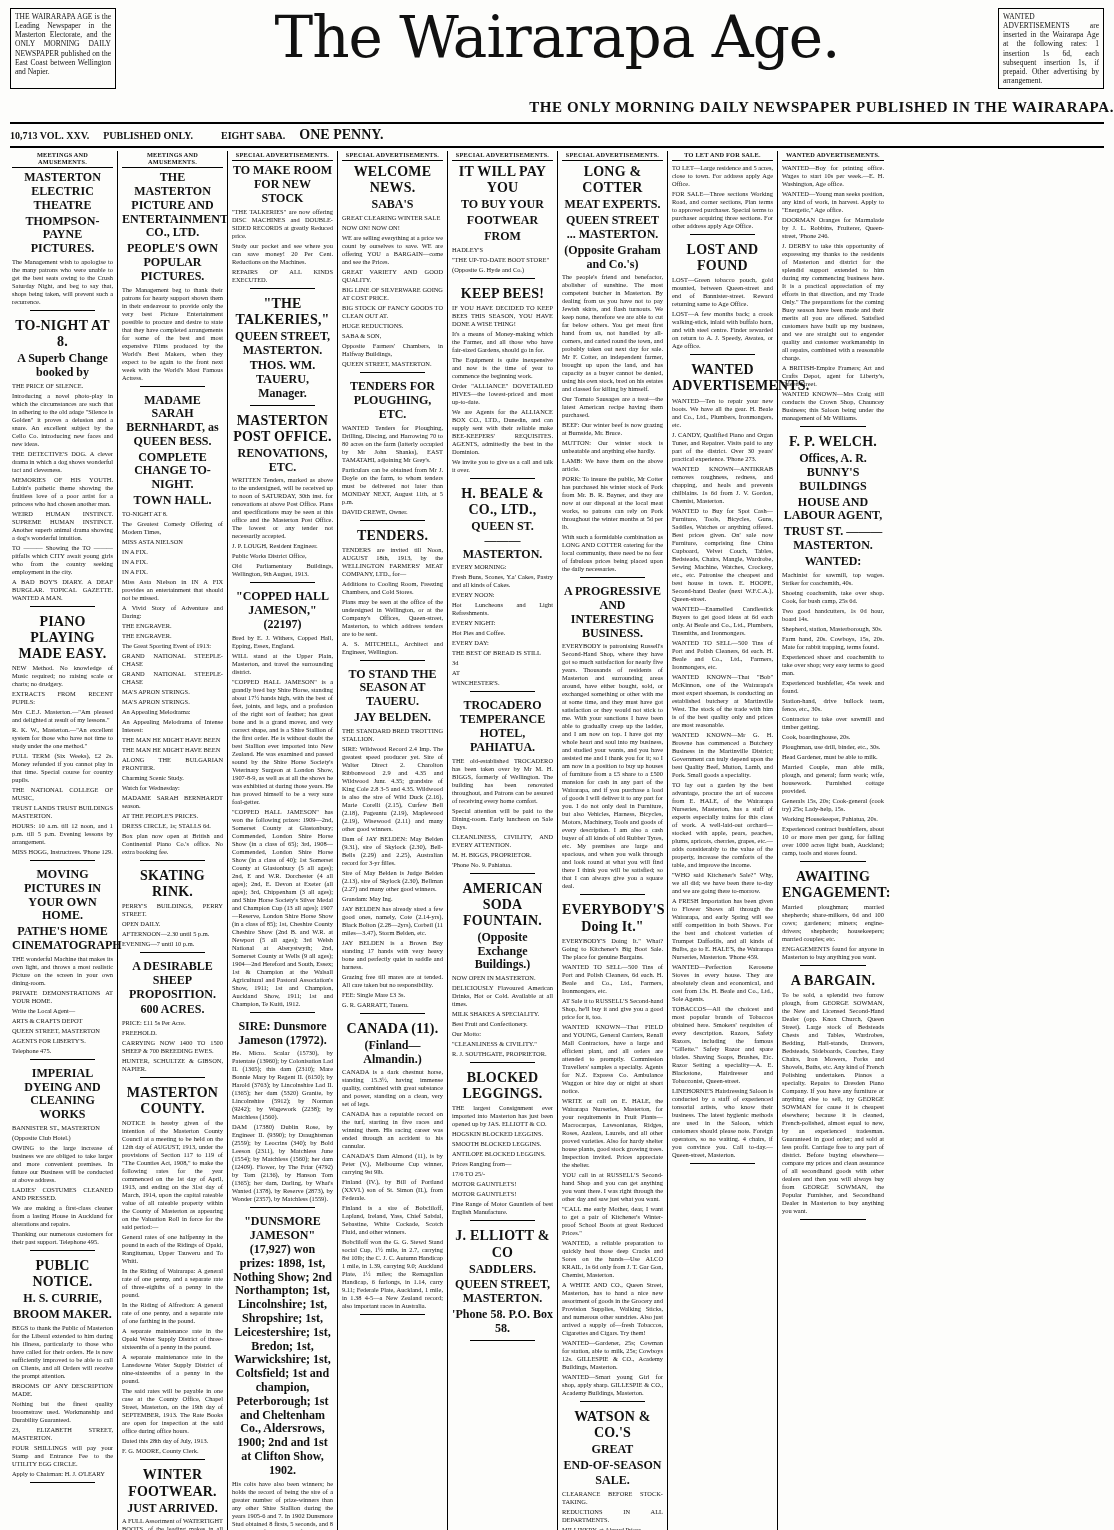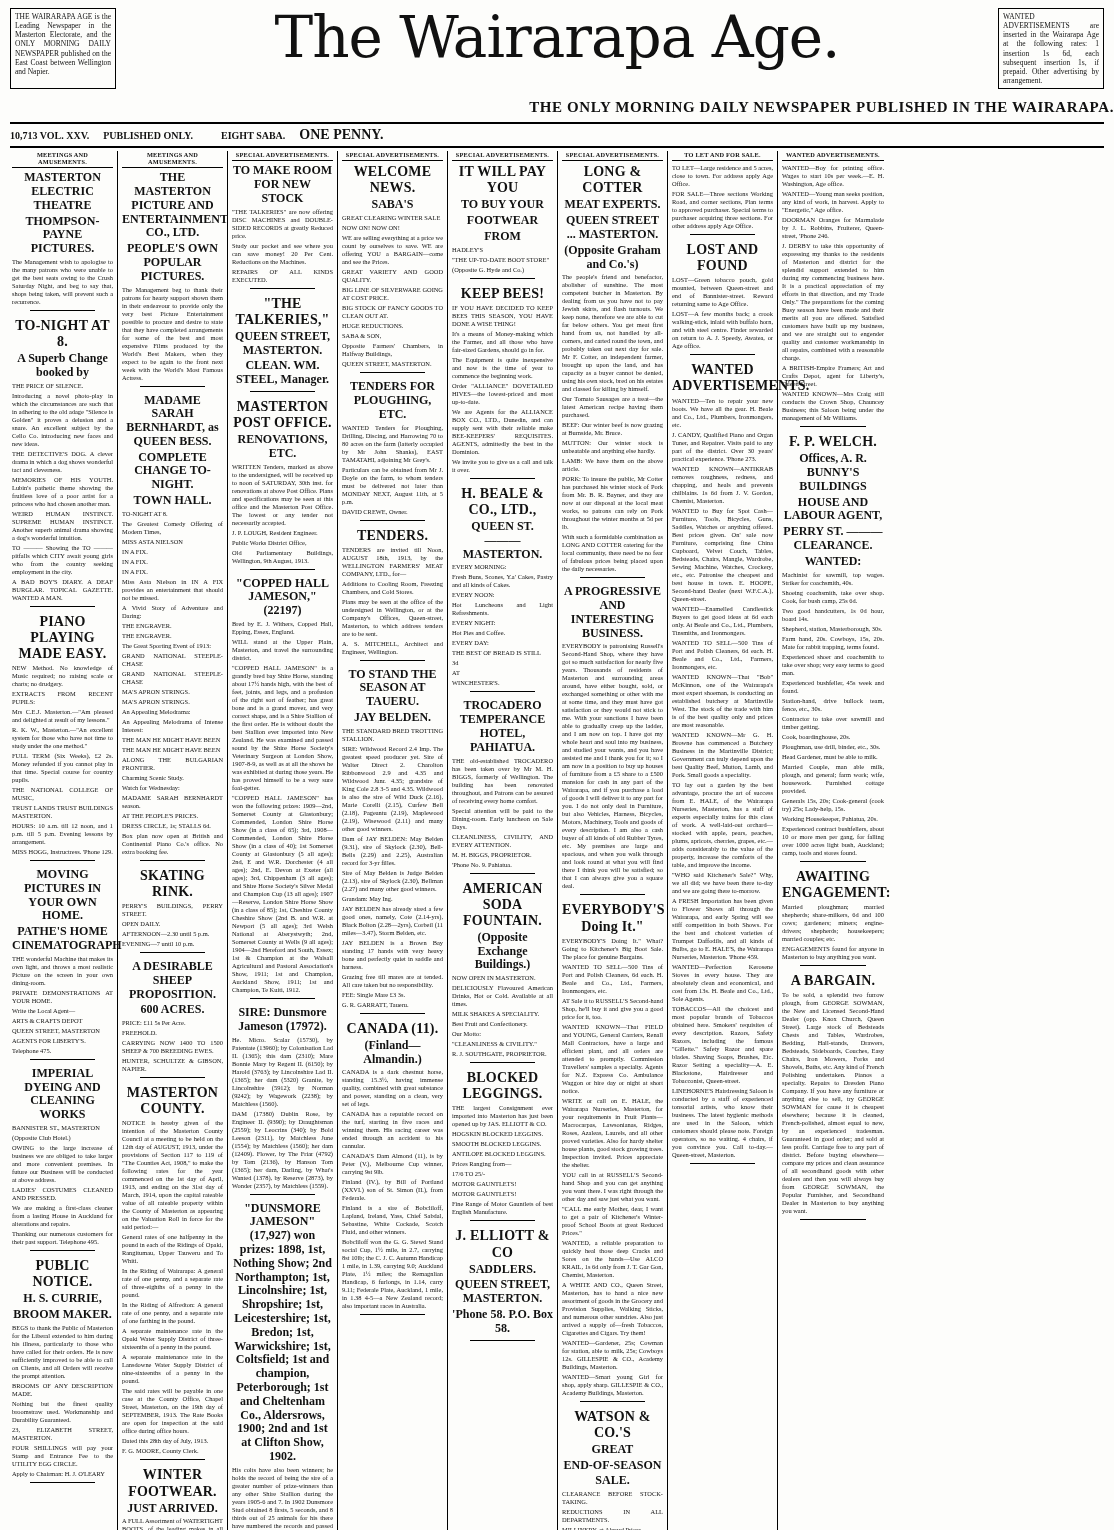--- a/index.html
+++ b/index.html
@@ -205,21 +205,21 @@
         <div class="ad">
           <div class="hd3">TO MAKE ROOM FOR NEW STOCK</div>
           <div class="p">"THE TALKERIES" are now offering DISC MACHINES and DOUBLE-SIDED RECORDS at greatly Reduced price.</div>
           <div class="p">Study our pocket and see where you can save money! 20 Per Cent. Reductions on the Machines.</div>
           <div class="p">REPAIRS OF ALL KINDS EXECUTED.</div>
           <div class="sep"></div>
         </div>
         <div class="ad">
           <div class="hd2">"THE TALKERIES,"</div>
           <div class="hd3">QUEEN STREET,   MASTERTON.</div>
-          <div class="hd3">CLEAN. WM. STEEL, Manager.</div>
+          <div class="hd3">THOS. WM. TAUERU, Manager.</div>
           <div class="sep"></div>
         </div>
         <div class="ad">
           <div class="hd2">MASTERTON POST OFFICE.</div>
           <div class="hd3">RENOVATIONS, ETC.</div>
           <div class="p">WRITTEN Tenders, marked as above to the undersigned, will be received up to noon of SATURDAY, 30th inst. for renovations at above Post Office. Plans and specifications may be seen at this office and the Masterton Post Office. The lowest or any tender not necessarily accepted.</div>
           <div class="p">J. P. LOUGH, Resident Engineer.</div>
           <div class="p">Public Works District Office,</div>
           <div class="p">Old Parliamentary Buildings, Wellington, 9th August, 1913.</div>
           <div class="sep"></div>
@@ -490,21 +490,21 @@
           <div class="p">DOORMAN Oranges for Marmalade by J. L. Robbins, Fruiterer, Queen-street, 'Phone 246.</div>
           <div class="p">J. DERBY to take this opportunity of expressing my thanks to the residents of Masterton and district for the splendid support extended to him during my commencing business here. It is a practical appreciation of my efforts in that direction, and my Trade Only." The preparations for the coming Busy season have been made and their merits all you are offered. Satisfied customers have built up my business, and we are straight out to engender quality and customer workmanship in all repairs, combined with a reasonable charge.</div>
           <div class="p">A BRITISH-Empire Framers; Art and Crafts Depot, agent for Liberty's, Queen Street.</div>
           <div class="p">WANTED KNOWN—Mrs Craig still conducts the Crown Shop, Chauncey Business; this Saloon being under the management of Mr Williams.</div>
           <div class="sep"></div>
         </div>
         <div class="ad">
           <div class="hd2">F. P. WELCH.</div>
           <div class="hd3">Offices, A. R. BUNNY'S BUILDINGS</div>
           <div class="hd3">HOUSE AND LABOUR AGENT,</div>
-          <div class="hd3">PERRY ST. ——— CLEARANCE.</div>
+          <div class="hd3">TRUST ST. ——— MASTERTON.</div>
           <div class="hd3">WANTED:</div>
           <div class="p">Machinist for sawmill, top wages. Striker for coachsmith, 40s.</div>
           <div class="p">Shoeing coachsmith, take over shop. Cook, for bush camp, 25s 6d.</div>
           <div class="p">Two good handcutters, 1s 0d hour, board 14s.</div>
           <div class="p">Shepherd, station, Masterborough, 30s.</div>
           <div class="p">Farm hand, 20s. Cowboys, 15s, 20s. Mate for rabbit trapping, terms found.</div>
           <div class="p">Experienced shoer and coachsmith to take over shop; very easy terms to good man.</div>
           <div class="p">Experienced bushfeller, 45s week and found.</div>
           <div class="p">Station-hand, drive bullock team, fence, etc., 30s.</div>
           <div class="p">Contractor to take over sawmill and timber getting.</div>

